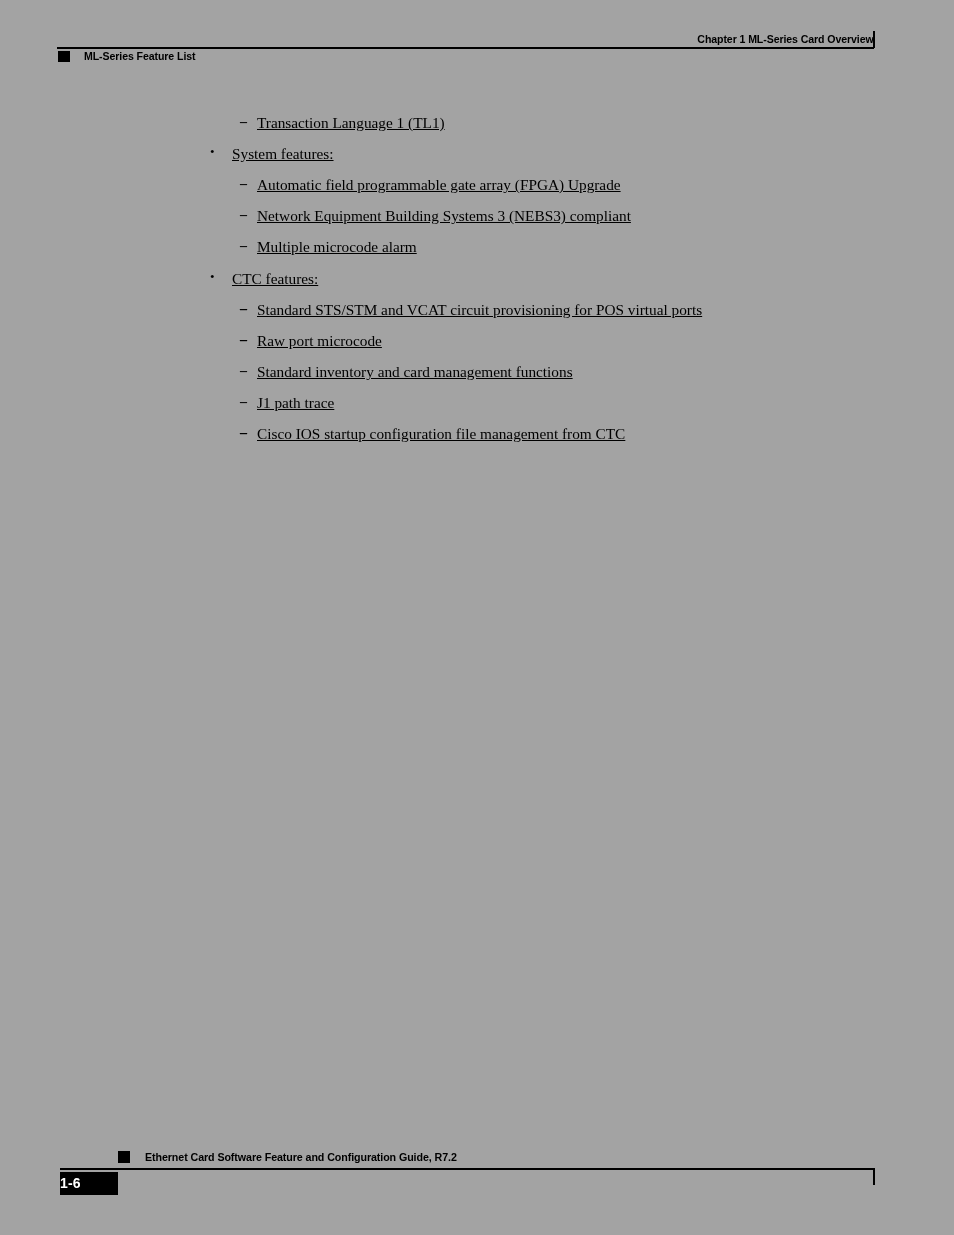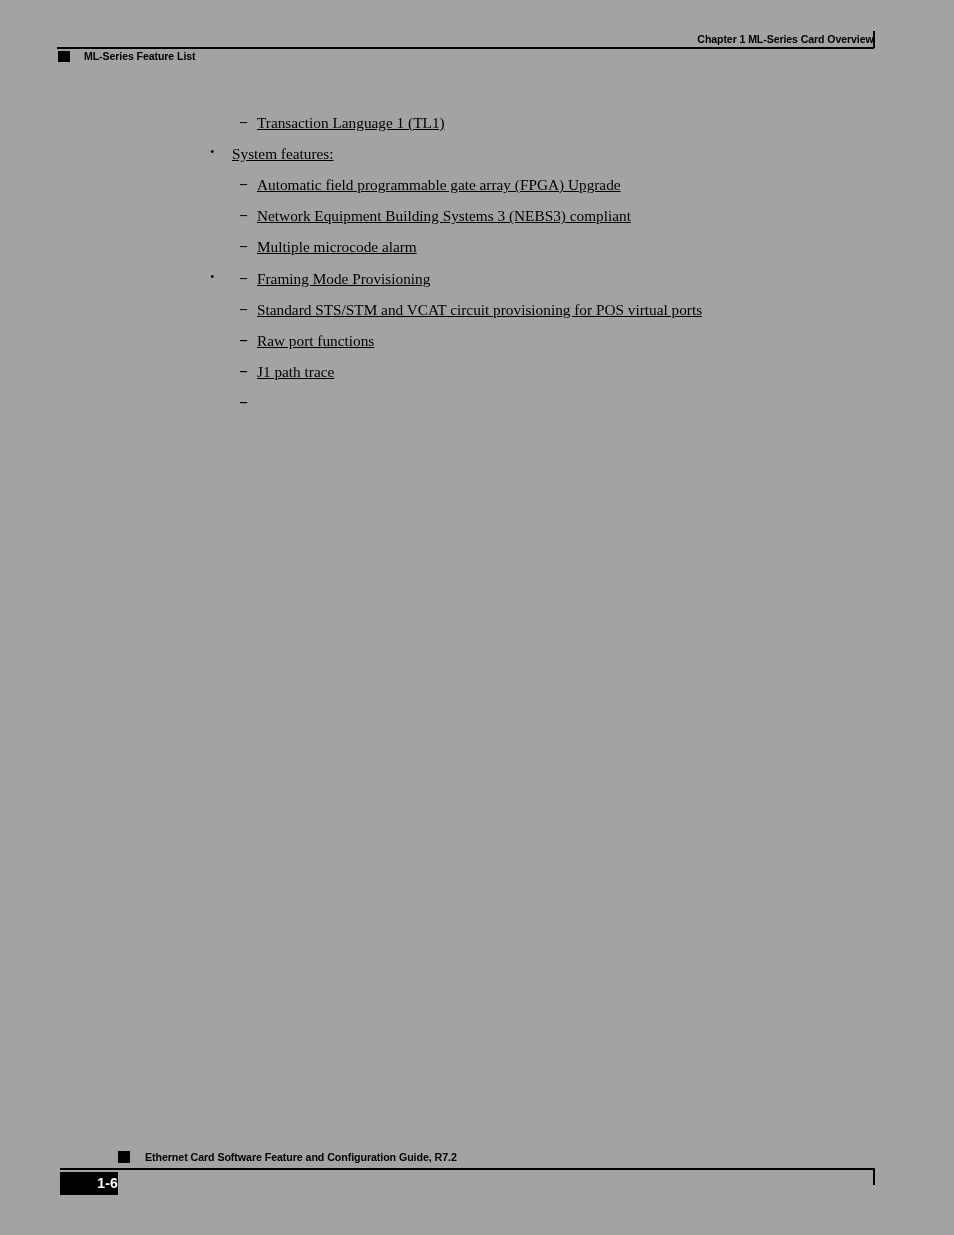--- a/index.html
+++ b/index.html
@@ -203,21 +203,21 @@
     background: #000;
   }
 
   .footer-pagenum {
     position: absolute;
     left: 0;
     top: 0;
     width: 58px;
     height: 23px;
     line-height: 23px;
-    text-align: right;
+    text-align: left;
     font-family: "Liberation Sans Narrow", "Liberation Sans", "DejaVu Sans", sans-serif;
     font-weight: bold;
     font-size: 14px;
     color: #ffffff;
     letter-spacing: 0.2px;
   }
 </style>
 </head>
 <body>
 
@@ -248,48 +248,50 @@
         <li class="item dash">
           <span class="marker">–</span>
           <span class="text">Network Equipment Building Systems 3 (NEBS3) compliant</span>
         </li>
         <li class="item dash">
           <span class="marker">–</span>
           <span class="text">Multiple microcode alarm</span>
         </li>
         <li class="item bullet">
           <span class="marker">•</span>
-        </li>
-        <li class="item dash">
-          <span class="marker">–</span>
-          <span class="text">Framing Mode Provisioning</span>
+          <span class="text">CTC features:</span>
+        </li>
+        <li class="item dash">
+          <span class="marker">–</span>
         </li>
         <li class="item dash">
           <span class="marker">–</span>
           <span class="text">Standard STS/STM and VCAT circuit provisioning for POS virtual ports</span>
         </li>
         <li class="item dash">
           <span class="marker">–</span>
         </li>
         <li class="item dash">
           <span class="marker">–</span>
-          <span class="text">Raw port functions</span>
-        </li>
-        <li class="item dash">
-          <span class="marker">–</span>
+          <span class="text">Raw port microcode</span>
+        </li>
+        <li class="item dash">
+          <span class="marker">–</span>
+          <span class="text">Standard inventory and card management functions</span>
         </li>
         <li class="item dash">
           <span class="marker">–</span>
           <span class="text">J1 path trace</span>
         </li>
         <li class="item dash">
           <span class="marker">–</span>
         </li>
         <li class="item dash">
           <span class="marker">–</span>
+          <span class="text">Cisco IOS startup configuration file management from CTC</span>
         </li>
       </ul>
   </div>
 
   <div class="page-footer">
     <div class="footer-marker"></div>
     <div class="footer-guide">Ethernet Card Software Feature and Configuration Guide, R7.2</div>
     <div class="footer-rule"></div>
     <div class="footer-endtick"></div>
     <div class="footer-pagebox">

